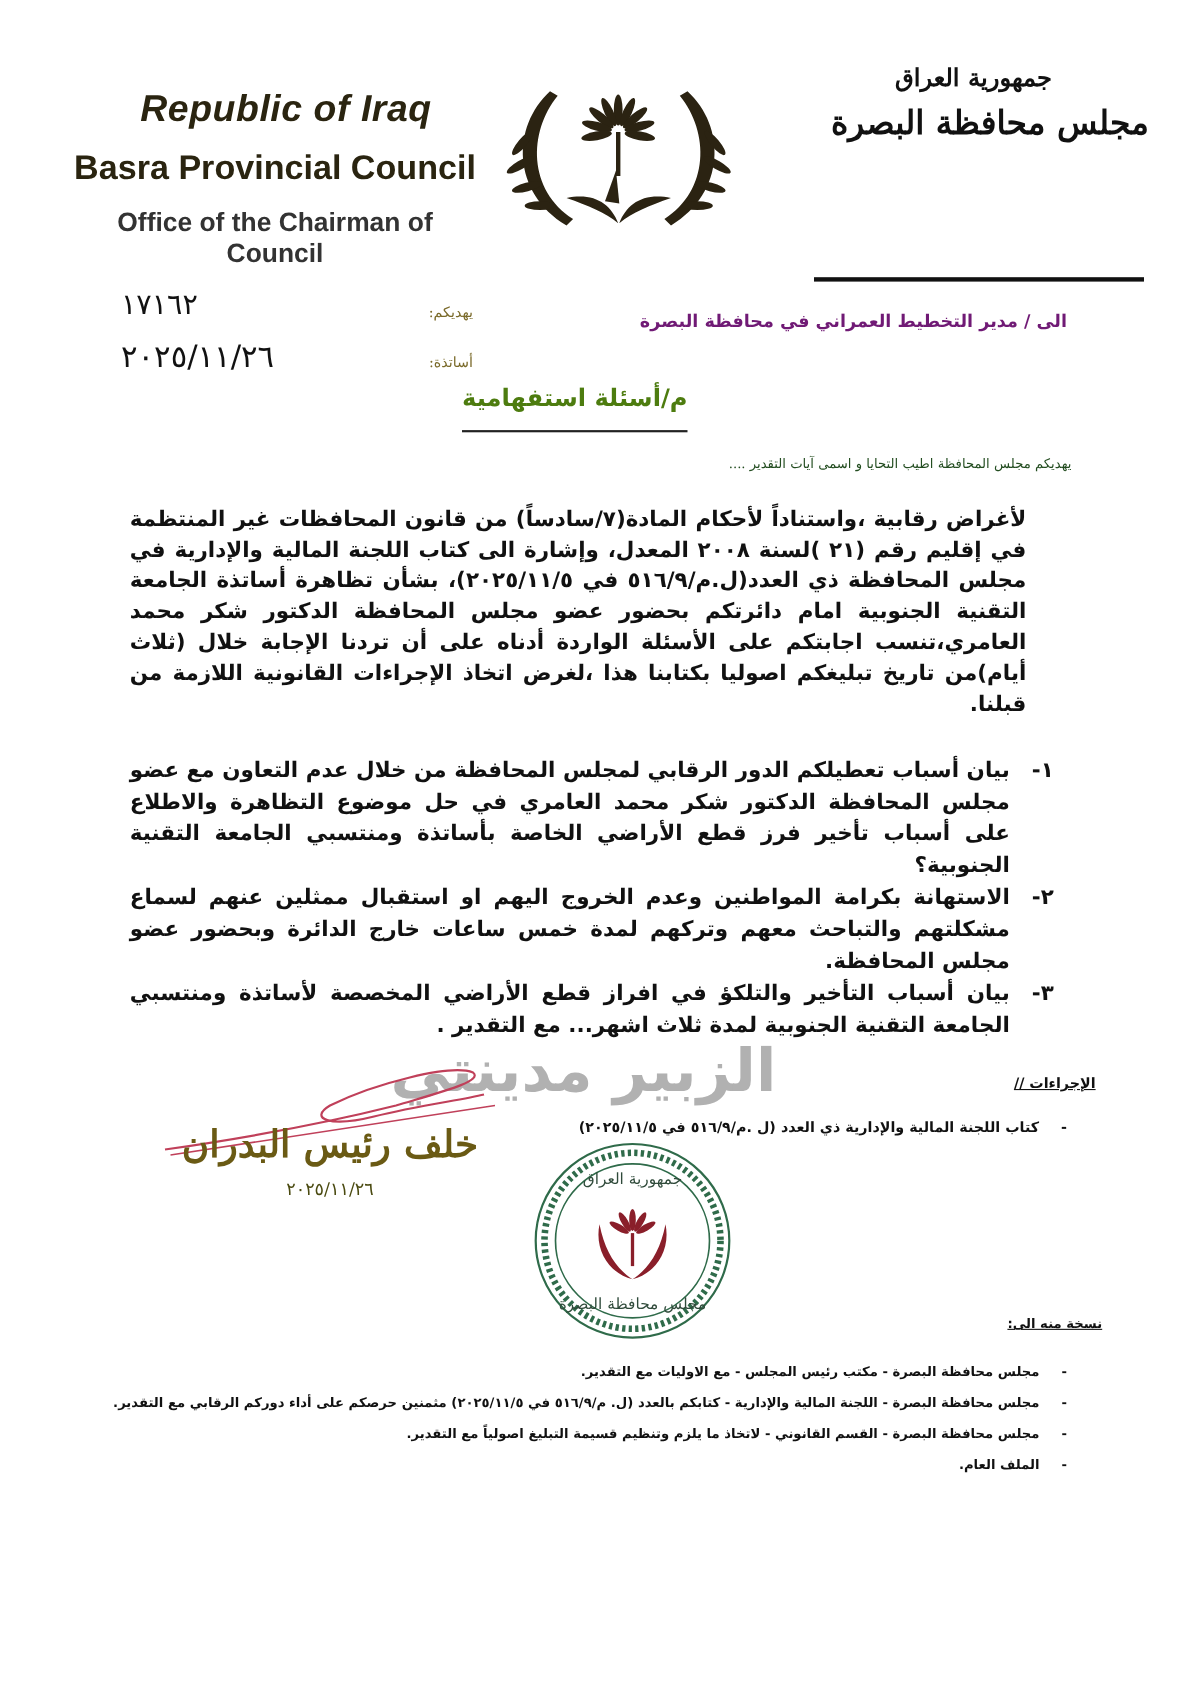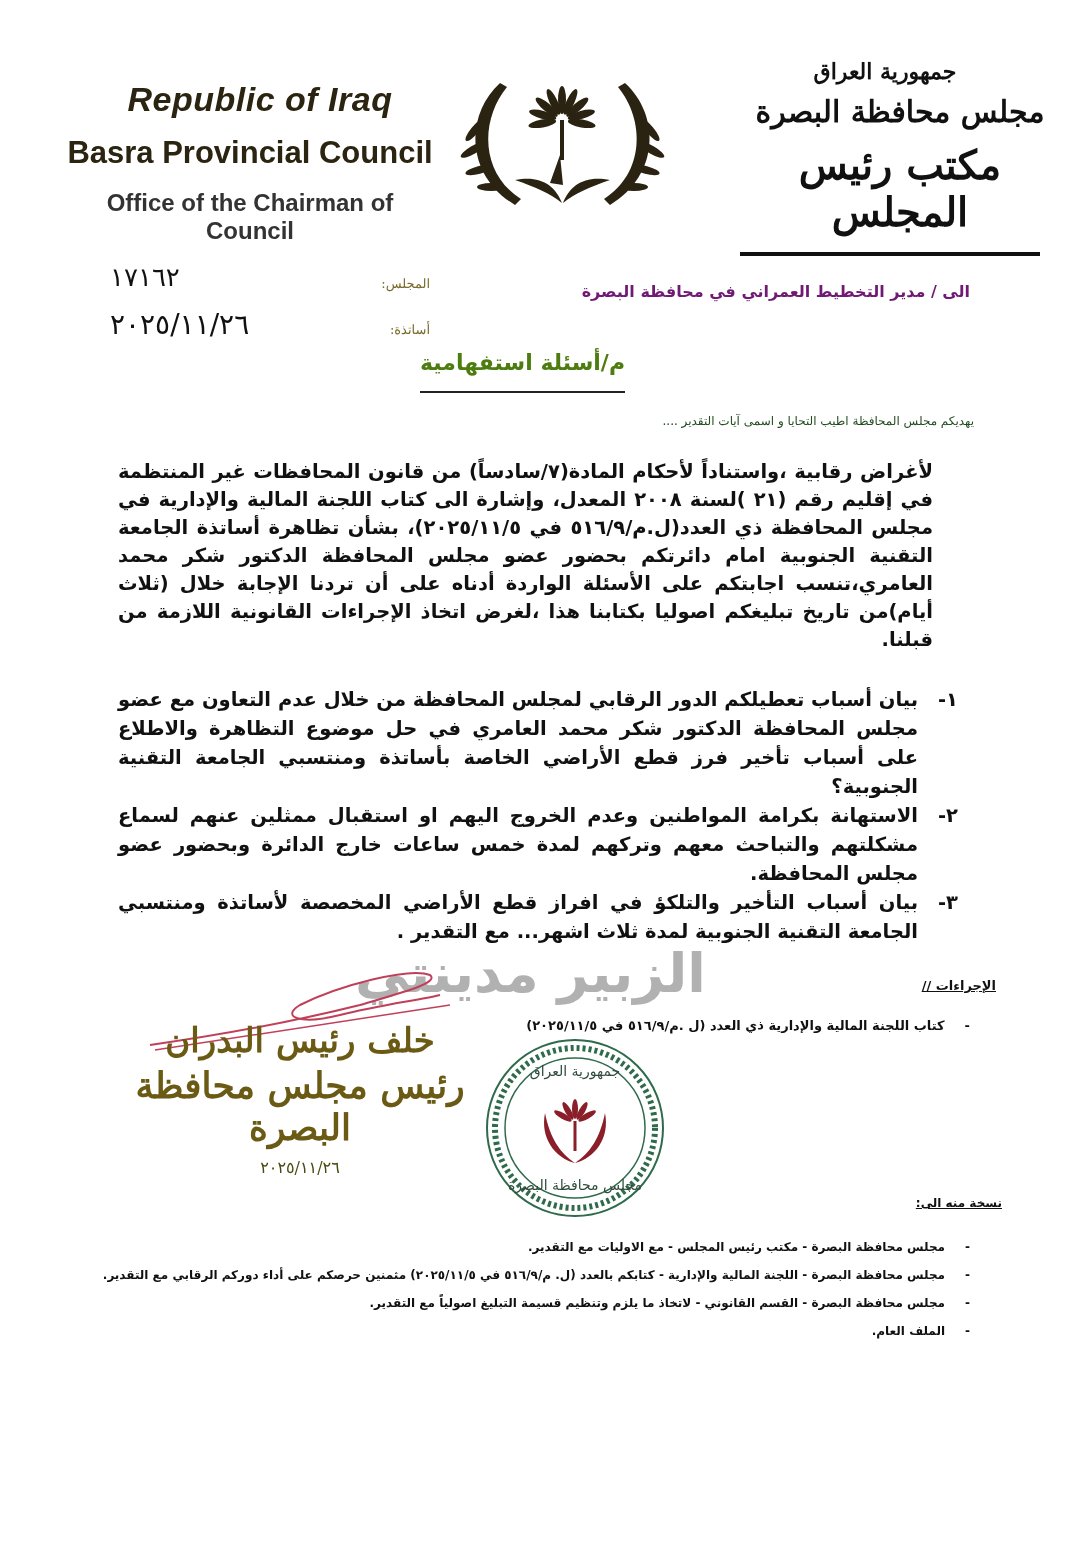--- a/index.html
+++ b/index.html
@@ -81,27 +81,26 @@
     <rect x="105" y="45" width="4" height="40"></rect>
     <path d="M95 108 L105 80 L108 110 Z"></path>
     <path d="M60 105 C85 100, 100 110, 107 128 C95 118, 80 112, 60 105 Z"></path>
     <path d="M155 105 C130 100, 115 110, 108 128 C120 118, 135 112, 155 105 Z"></path>
   </g>
 </svg>
 
 <div class="abs ar-head">
   <div class="l1">جمهورية العراق</div>
   <div class="l2">مجلس محافظة البصرة</div>
-  <div class="l3">مكتب رئيس المجلس</div>
 </div>
 <div class="abs head-rule"></div>
 
 <div class="abs refbox">
   <div class="refrow">
-    <span class="ref-label">المجلس:</span>
+    <span class="ref-label">يهديكم:</span>
     <span class="ref-value">١٧١٦٢</span>
   </div>
   <div class="refrow">
     <span class="ref-label">أساتذة:</span>
     <span class="ref-value" style="font-size:28px">٢٠٢٥/١١/٢٦</span>
   </div>
 </div>
 
 <div class="abs to-line">الى / مدير التخطيط العمراني في محافظة البصرة</div>
 
@@ -133,21 +132,20 @@
   <span class="bullet">-</span><span>كتاب اللجنة المالية والإدارية ذي العدد (ل .م/٥١٦/٩ في ٢٠٢٥/١١/٥)</span>
 </div>
 
 <svg class="abs sig-scribble" viewBox="0 0 320 90">
   <path d="M10 80 C80 70, 160 55, 220 40 C260 28, 300 18, 290 10 C270 2, 200 20, 160 40 C140 52, 160 60, 200 50 C240 40, 280 35, 300 30" fill="none" stroke="#c0405a" stroke-width="2"></path>
   <path d="M15 85 L310 40" stroke="#c0405a" stroke-width="1.5"></path>
 </svg>
 
 <div class="abs signature">
   <div class="name">خلف رئيس البدران</div>
-  <div class="title">رئيس مجلس محافظة البصرة</div>
   <div class="date">٢٠٢٥/١١/٢٦</div>
 </div>
 
 <svg class="abs seal" viewBox="0 0 190 200">
   <circle cx="95" cy="100" r="88" fill="none" stroke="#2f6b4a" stroke-width="2"></circle>
   <circle cx="95" cy="100" r="80" fill="none" stroke="#2f6b4a" stroke-width="6" stroke-dasharray="3 3"></circle>
   <circle cx="95" cy="100" r="70" fill="none" stroke="#2f6b4a" stroke-width="1.5"></circle>
   <g transform="translate(95 95)" fill="#8a1f2a">
     <ellipse cx="0" cy="-14" rx="3" ry="10"></ellipse>
     <ellipse cx="0" cy="-14" rx="3" ry="10" transform="rotate(30)"></ellipse>

